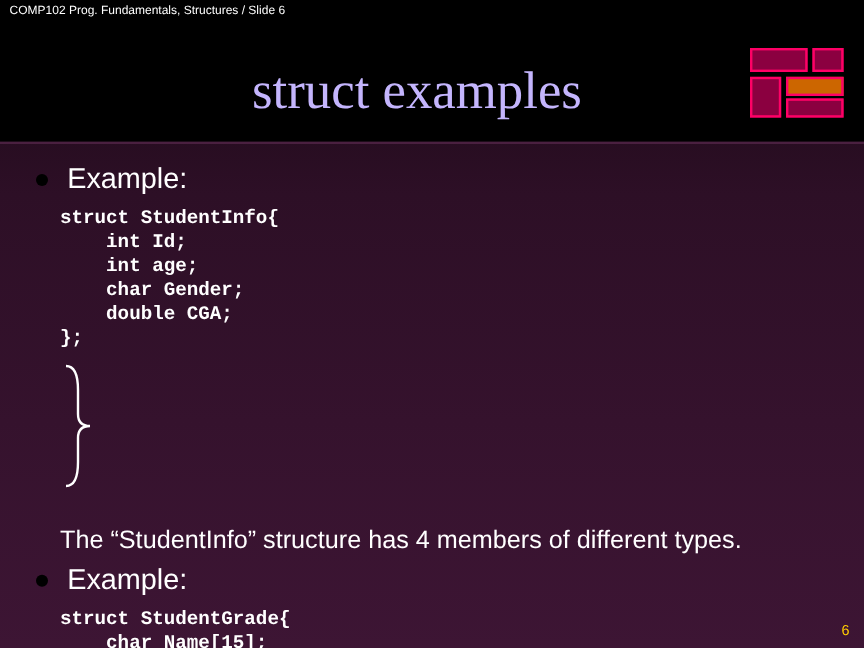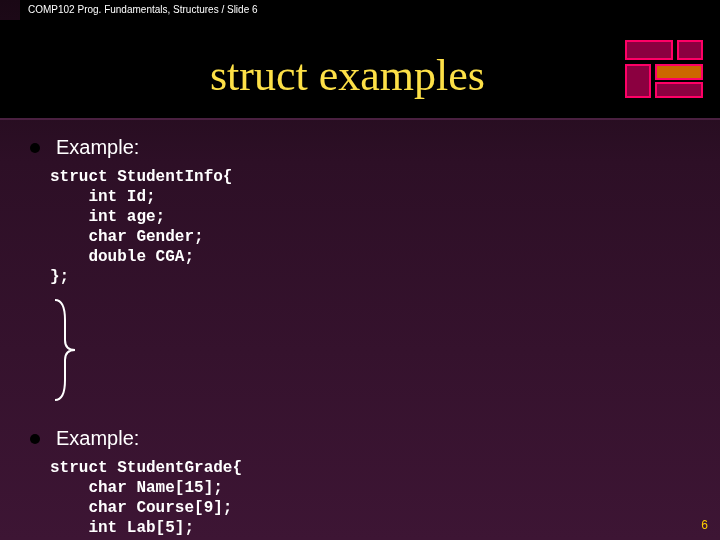--- a/index.html
+++ b/index.html
@@ -10,30 +10,29 @@
     font-family: Arial, sans-serif;
     position: relative;
     overflow: hidden;
   }
   .header {
     background: #000;
     color: #fff;
     font-size: 10px;
     padding: 4px 8px;
     height: 20px;
-    margin-left: 20px;
   }
   .title-bar {
     background: #000;
     height: 100px;
     position: relative;
     border-bottom: 2px solid #4a2040;
   }
   .title {
-    color: #fde047;
+    color: #c4b5fd;
     font-family: "Times New Roman", serif;
     font-size: 44px;
     position: absolute;
     left: 210px;
     top: 30px;
   }
   .logo {
     position: absolute;
     right: 15px;
     top: 20px;
@@ -63,21 +62,21 @@
     margin-left: -20px;
   }
   .bullet {
     width: 10px;
     height: 10px;
     background: #000;
     border-radius: 50%;
     margin-right: 16px;
   }
   .example-label {
-    font-size: 20px;
+    font-size: 24px;
     color: #fff;
   }
   .code-explain {
     display: flex;
     align-items: flex-start;
     flex-direction: column;
   }
   .code-block {
     font-family: "Courier New", monospace;
     font-weight: bold;
@@ -143,20 +142,21 @@
     int Id;
     int age;
     char Gender;
     double CGA;
 };</div>
       <div class="brace">
         <svg viewBox="0 0 30 110" preserveAspectRatio="none">
           <path d="M5 5 Q15 5 15 25 L15 45 Q15 55 25 55 Q15 55 15 65 L15 85 Q15 105 5 105" stroke="#fff" stroke-width="2" fill="none"></path>
         </svg>
       </div>
+      <div class="explain">The “StudentInfo” structure has 4 members of different types.</div>
     </div>
   </div>
 
   <div class="example-row">
     <div class="bullet-line">
       <div class="bullet"></div>
       <div class="example-label">Example:</div>
     </div>
     <div class="code-explain">
       <div class="code-block">struct StudentGrade{

